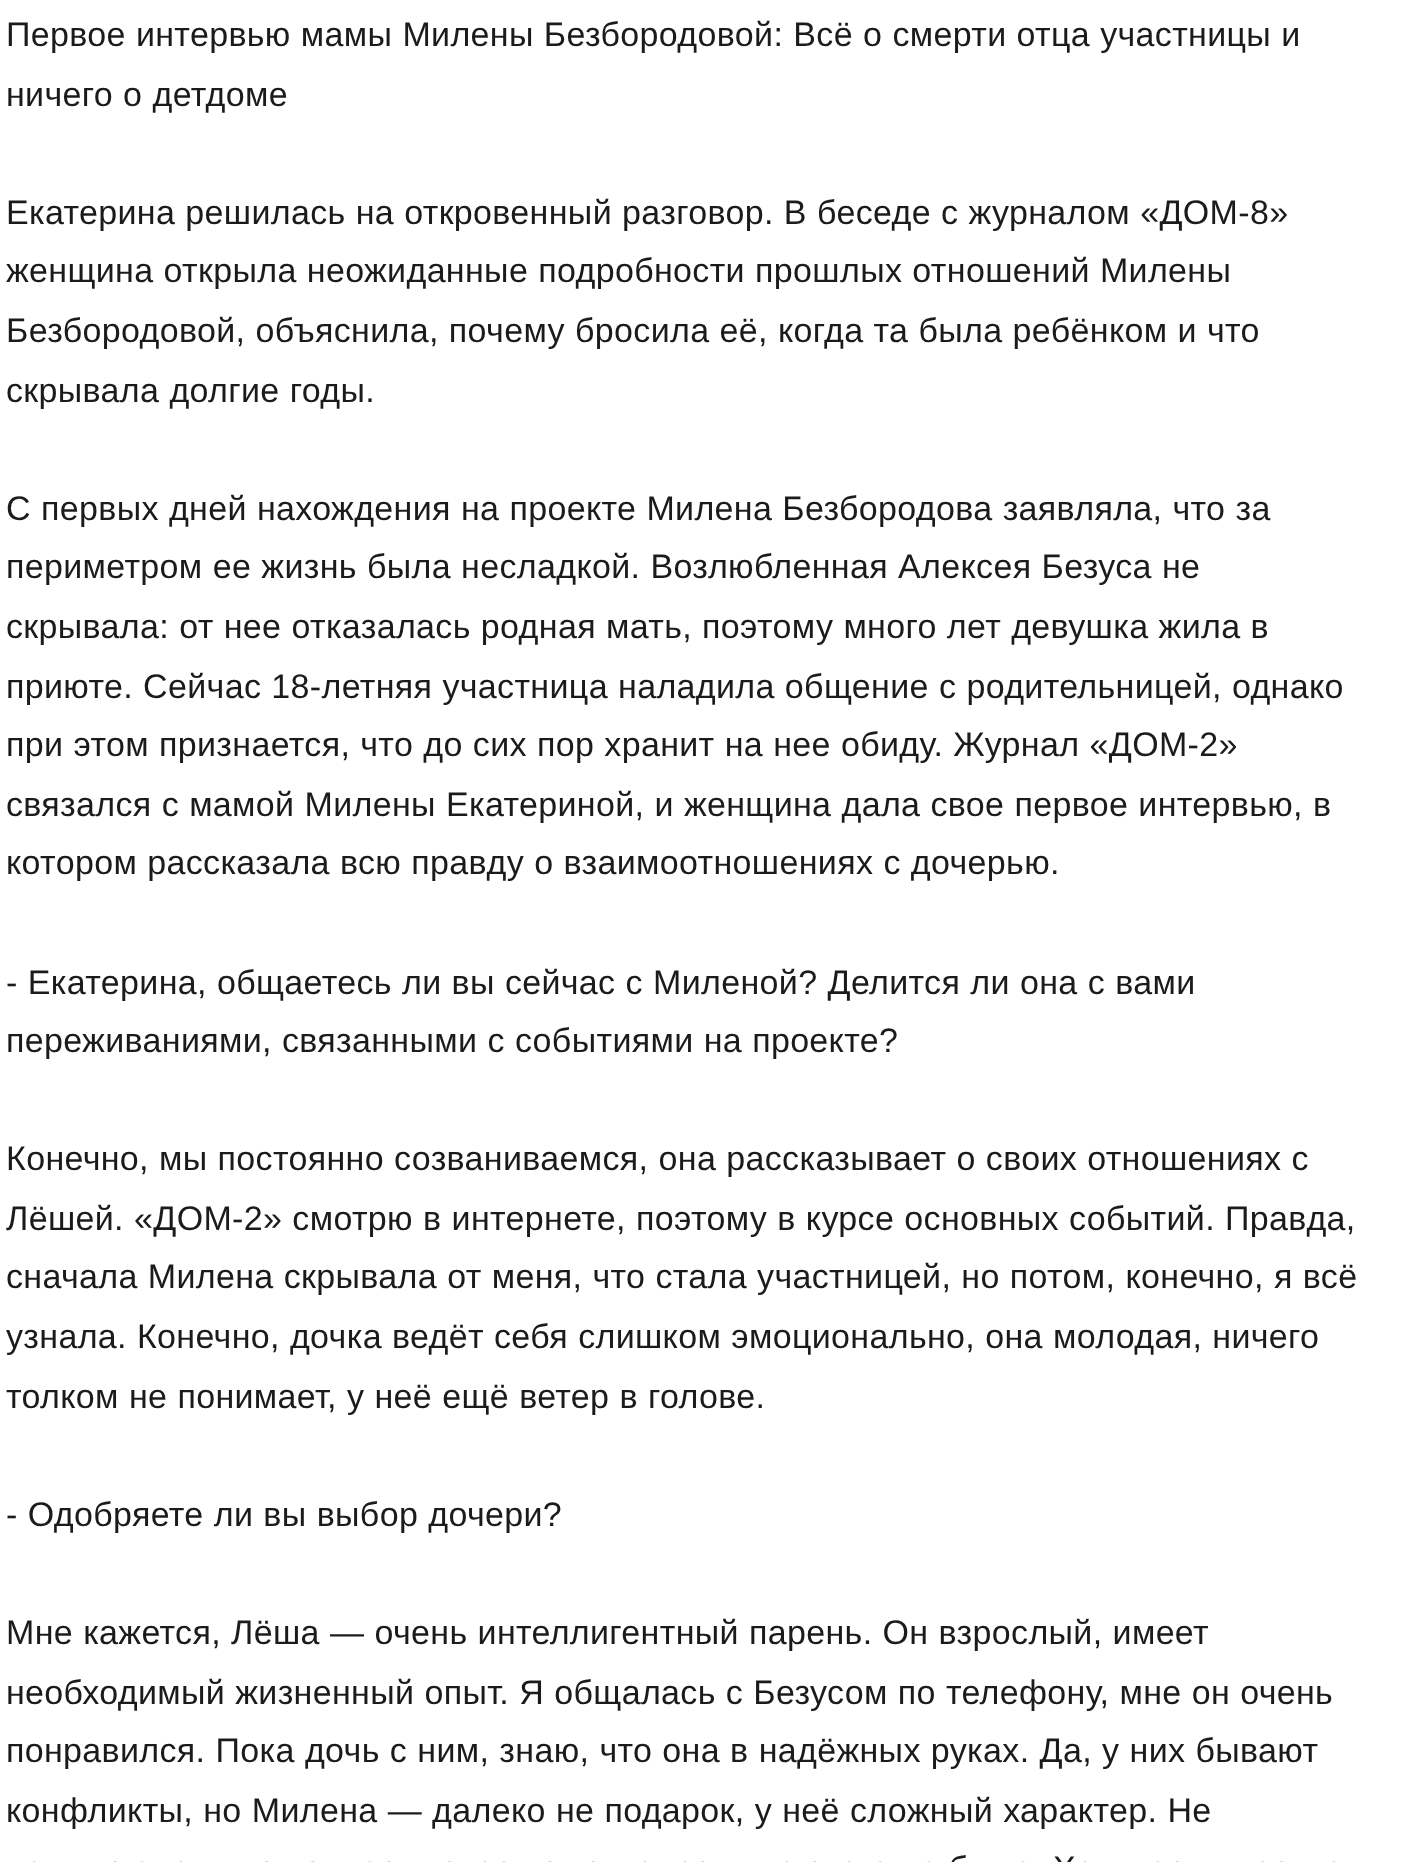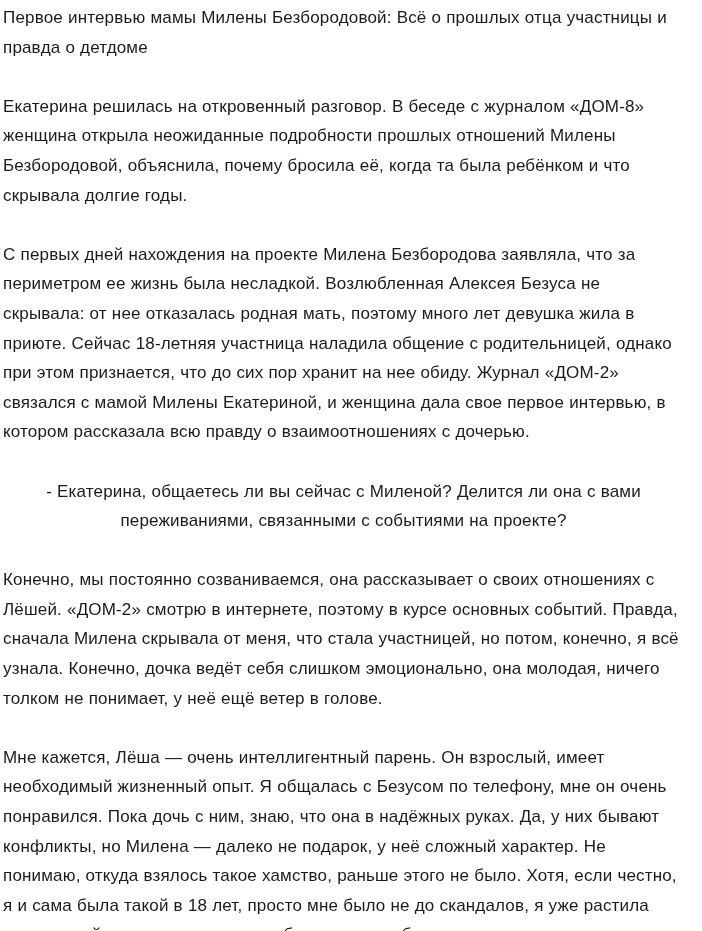--- a/index.html
+++ b/index.html
@@ -31,34 +31,34 @@
     white-space: normal;
   }
   #article .para:last-child {
     margin-bottom: 0;
   }
   #article .para.tight {
     margin-bottom: 0;
   }
   #article .para.qa {
     margin-bottom: 29.6px;
-    text-align: center;
   }
 </style>
 </head>
 <body style="background: rgb(255, 255, 255);">
 
 <div id="article" style="color: rgb(27, 27, 27);">
 
-  <p class="para">Первое интервью мамы Милены Безбородовой: Всё о прошлых отца участницы и правда о детдоме</p>
+  <p class="para">Первое интервью мамы Милены Безбородовой: Всё о смерти отца участницы и ничего о детдоме</p>
 
   <p class="para">Екатерина решилась на откровенный разговор. В беседе с журналом «ДОМ-8» женщина открыла неожиданные подробности прошлых отношений Милены Безбородовой, объяснила, почему бросила её, когда та была ребёнком и что скрывала долгие годы.</p>
 
   <p class="para">С первых дней нахождения на проекте Милена Безбородова заявляла, что за периметром ее жизнь была несладкой. Возлюбленная Алексея Безуса не скрывала: от нее отказалась родная мать, поэтому много лет девушка жила в приюте. Сейчас 18-летняя участница наладила общение с родительницей, однако при этом признается, что до сих пор хранит на нее обиду. Журнал «ДОМ-2» связался с мамой Милены Екатериной, и женщина дала свое первое интервью, в котором рассказала всю правду о взаимоотношениях с дочерью.</p>
 
   <p class="para qa">- Екатерина, общаетесь ли вы сейчас с Миленой? Делится ли она с вами переживаниями, связанными с событиями на проекте?</p>
 
   <p class="para">Конечно, мы постоянно созваниваемся, она рассказывает о своих отношениях с Лёшей. «ДОМ-2» смотрю в интернете, поэтому в курсе основных событий. Правда, сначала Милена скрывала от меня, что стала участницей, но потом, конечно, я всё узнала. Конечно, дочка ведёт себя слишком эмоционально, она молодая, ничего толком не понимает, у неё ещё ветер в голове.</p>
 
+  <p class="para qa">- Одобряете ли вы выбор дочери?</p>
 
   <p class="para tight">Мне кажется, Лёша — очень интеллигентный парень. Он взрослый, имеет необходимый жизненный опыт. Я общалась с Безусом по телефону, мне он очень понравился. Пока дочь с ним, знаю, что она в надёжных руках. Да, у них бывают конфликты, но Милена — далеко не подарок, у неё сложный характер. Не понимаю, откуда взялось такое хамство, раньше этого не было. Хотя, если честно, я и сама была такой в 18 лет, просто мне было не до скандалов, я уже растила двоих детей на тот момент, нужно было много работать.</p>
 
 </div>
 
 </body></html>

